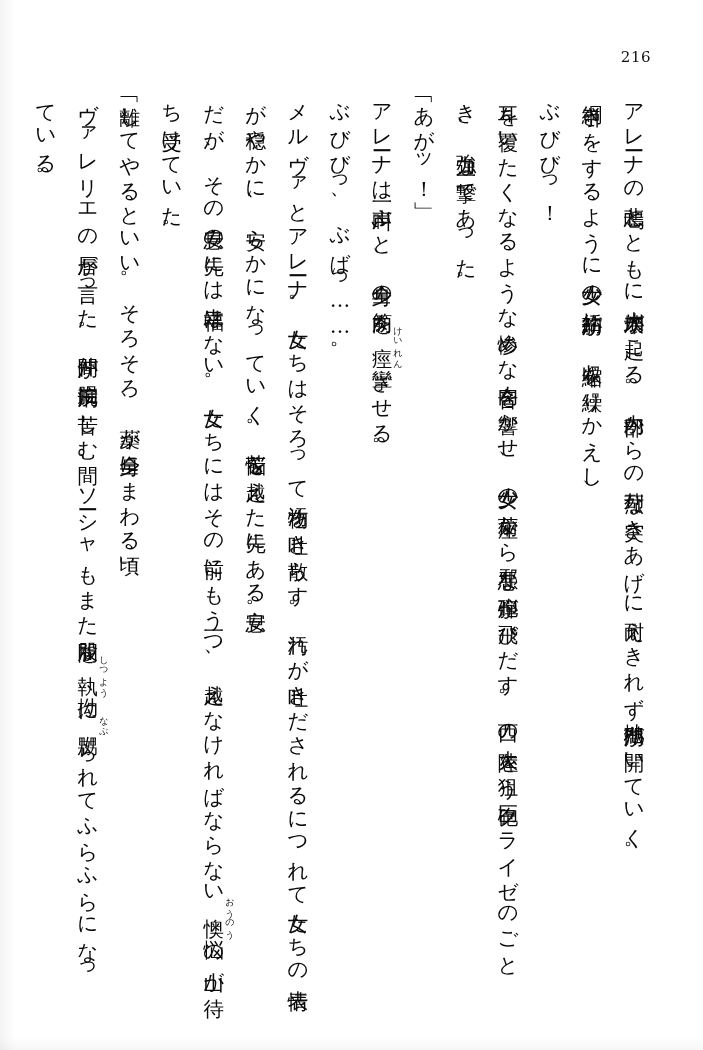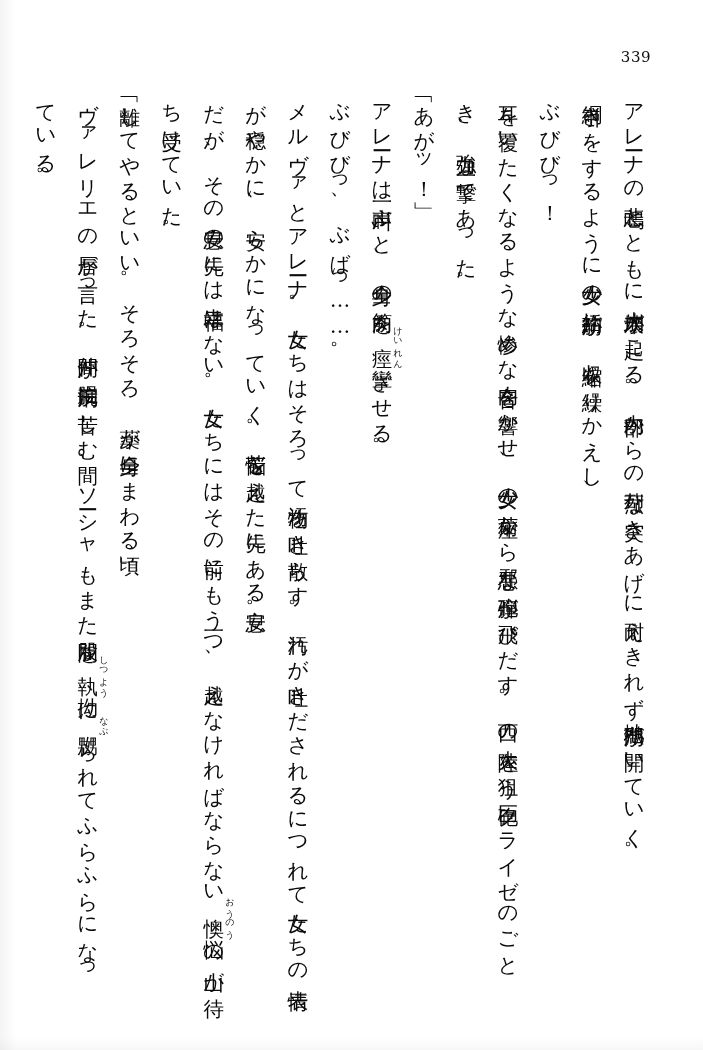--- a/index.html
+++ b/index.html
@@ -86,21 +86,21 @@
   }
 </style>
 </head>
 <body>
 
 <div class="page">
 
   <div class="scan-shade-left"></div>
   <div class="scan-shade-bottom"></div>
 
-  <div class="page-number">339</div>
+  <div class="page-number">216</div>
 
   <div class="text-block">
 
     <p>アレーナの悲鳴とともに大崩壊が起こる。内部からの苛烈な突きあげに耐えきれず地獄門が開いていく。</p>
 
     <p>綱引きをするように少女の括約筋が、収縮を繰りかえし、</p>
 
     <p>ぶびびっ！</p>
 
     <p>耳を覆いたくなるような惨めな肉音を響かせ、少女の菊座から邪悪な砲弾が飛びだす。西の大陸を狙う巨砲クライゼのごとき、強力な一撃であった。</p>

